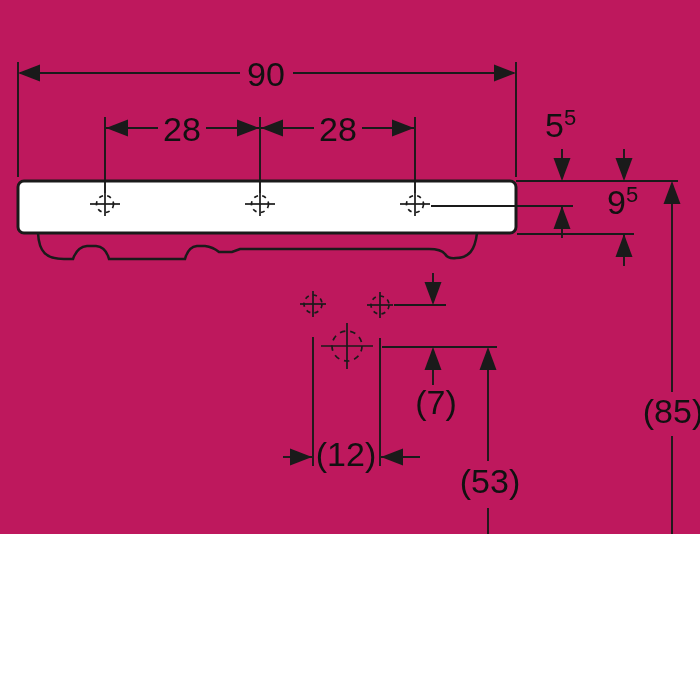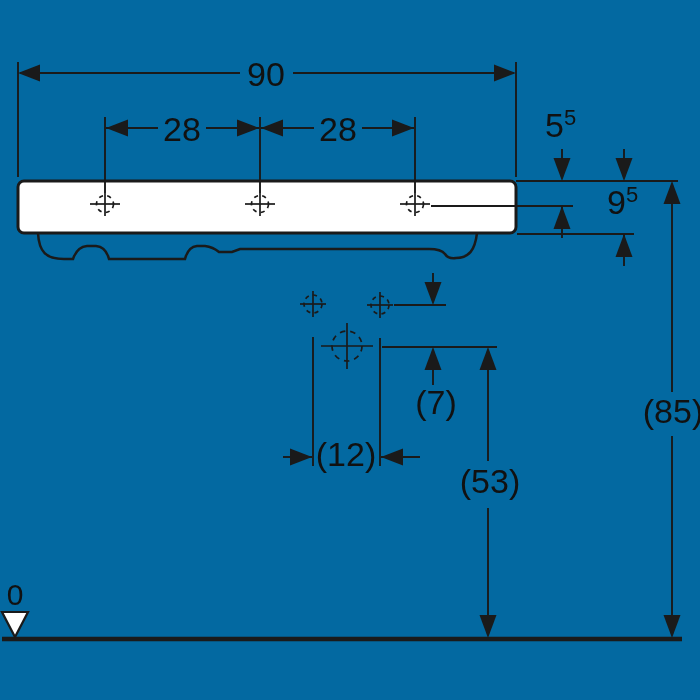--- a/index.html
+++ b/index.html
@@ -1,16 +1,16 @@
 <!DOCTYPE html>
 <html><head>
 <meta charset="utf-8">
 <style>
   html,body{margin:0;padding:0;background:#ffffff;}
-  .stage{width:700px;height:700px;background:#0369a1;position:relative;overflow:hidden;}
+  .stage{width:700px;height:534px;background:#be185d;position:relative;overflow:hidden;}
   svg{display:block;}
   .ln{stroke:#1a1a1a;stroke-width:1.9;fill:none;}
   .thick{stroke:#1a1a1a;stroke-width:3;fill:#ffffff;}
   .under{stroke:#1a1a1a;stroke-width:2.5;fill:none;}
   .sym{stroke:#1a1a1a;stroke-width:1.7;fill:none;}
   .dash{stroke-dasharray:4.2 4.2;}
   .dashbig{stroke-dasharray:5.5 5;}
   .arr{fill:#1a1a1a;stroke:none;}
   .floor{stroke:#1a1a1a;stroke-width:4.5;fill:none;}
   .datum{fill:#ffffff;stroke:#1a1a1a;stroke-width:2.2;}

